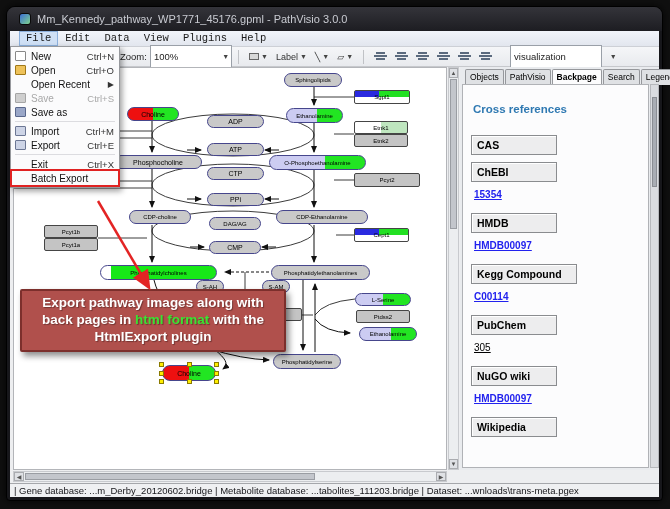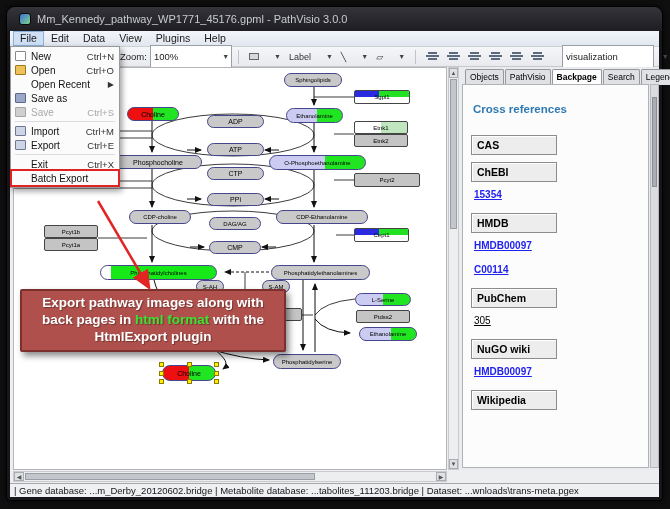--- a/index.html
+++ b/index.html
@@ -12,36 +12,36 @@
            box-shadow:0 0 8px rgba(0,0,0,.8); }
   .titlebar { position:absolute; left:0; top:0; right:0; height:24px; display:flex;
               align-items:center; gap:6px; padding-left:12px; color:#c9cbd2; font-size:11px;
               background:linear-gradient(#34343a,#1d1d22); border-radius:8px 8px 0 0; }
   .app-icon { width:12px; height:12px; border-radius:3px;
               background:linear-gradient(135deg,#3b6fd4,#7fd48e); border:1px solid #0a0a0a; }
   .win-content { position:absolute; left:3px; top:24px; width:649px; height:466px; background:#edeef0; }
 
   
   .menubar { position:absolute; left:0; top:0; width:100%; height:16px; display:flex;
-             align-items:flex-end; padding-left:3px; font-size:10.5px; color:#1a1a1a;
-             background:linear-gradient(#f2f5fb,#e2e6ee); border-bottom:1px solid #cdd0d6; }
+             align-items:flex-end; padding-left:9px; font-size:10.5px; color:#1a1a1a;
+             background:linear-gradient(#f2f5fb,#e2e6ee); border-bottom:1px solid #cdd0d6;font-family:Liberation Mono, monospace; }
   .menu-item { padding:1px 7px 2px; }
   .menu-item.open { background:#cfe0f5; border:1px solid #8cb0dc; padding:0 6px 1px; }
 
   
   .toolbar { position:absolute; left:0; top:16px; width:100%; height:20px; display:flex;
              align-items:center; font-size:10px; color:#222;
              background:linear-gradient(#f5f6f8,#e8eaee); border-bottom:1px solid #c6c8cc; }
   .tb-spacer { width:110px; }
   .tb-label { margin-right:3px; font-size:9.5px; }
   .tb-combo { display:flex; align-items:center; justify-content:space-between; background:#fff;
               border:1px solid #9aa0a8; height:23px; padding:0 3px; font-size:9.5px;gap:40px; }
   .tb-combo .arr { font-size:7px; color:#444; margin-left:4px; }
   .tb-sep { width:1px; height:14px; background:#c0c2c6; margin:0 6px; }
-  .tb-btn { display:flex; align-items:center; gap:15px; border:1px solid transparent; padding:7px 3px;
+  .tb-btn { display:flex; align-items:center; gap:2px; border:1px solid transparent; padding:7px 3px;
             height:16px; font-size:9px; color:#333; }
   .tb-btn .arr { font-size:7px; color:#444; }
   .mini-node { width:10px; height:7px; background:#d8d8d8; border:1px solid #666; }
   .bar-icon { position:relative; width:13px; height:11px; }
   .bar-icon i { position:absolute; left:2px; right:2px; height:2px; background:#5b6a7e; }
   .bar-icon i:nth-child(1){top:1px} .bar-icon i:nth-child(2){top:4px;left:0;right:0} .bar-icon i:nth-child(3){top:7px}
 
   
   .canvas { position:absolute; left:3px; top:36px; width:434px; height:403px;
             background:#fff; border:1px solid #b3b5b9; overflow:hidden; }
@@ -376,20 +376,21 @@
             <span class="tab">Legend</span>
           </div>
         <div class="panel-content">
           <div class="xref-heading">Cross references</div>
           <div id="xref-sections">
               <div class="section-box">CAS</div>
               <div class="section-box">ChEBI</div>
               <div class="section-value link">15354</div>
               <div class="section-box">HMDB</div>
               <div class="section-value link">HMDB00097</div>
+              <div class="section-box">Kegg Compound</div>
               <div class="section-value link">C00114</div>
               <div class="section-box">PubChem</div>
               <div class="section-value">305</div>
               <div class="section-box">NuGO wiki</div>
               <div class="section-value link">HMDB00097</div>
               <div class="section-box">Wikipedia</div>
             </div>
 
         </div>
         <div class="panel-vscroll">
@@ -418,28 +419,28 @@
       <div class="fm-item">
         <span class="mi open-folder"></span>
         <span class="fm-label">Open</span>
         <span class="fm-short">Ctrl+O</span>
       </div>
       <div class="fm-item">
         <span class="mi blank"></span>
         <span class="fm-label">Open Recent</span>
         <span class="fm-sub">▶</span>
       </div>
-      <div class="fm-item">
-        <span class="mi save-disk"></span>
-        <span class="fm-label">Save as</span>
-      </div>
       <div class="fm-item disabled">
         <span class="mi save-disk gray"></span>
         <span class="fm-label">Save</span>
         <span class="fm-short">Ctrl+S</span>
+      </div>
+      <div class="fm-item">
+        <span class="mi save-disk"></span>
+        <span class="fm-label">Save as</span>
       </div>
       <div class="fm-sep"></div>
       <div class="fm-item">
         <span class="mi import-arrow"></span>
         <span class="fm-label">Import</span>
         <span class="fm-short">Ctrl+M</span>
       </div>
       <div class="fm-item">
         <span class="mi export-arrow"></span>
         <span class="fm-label">Export</span>

